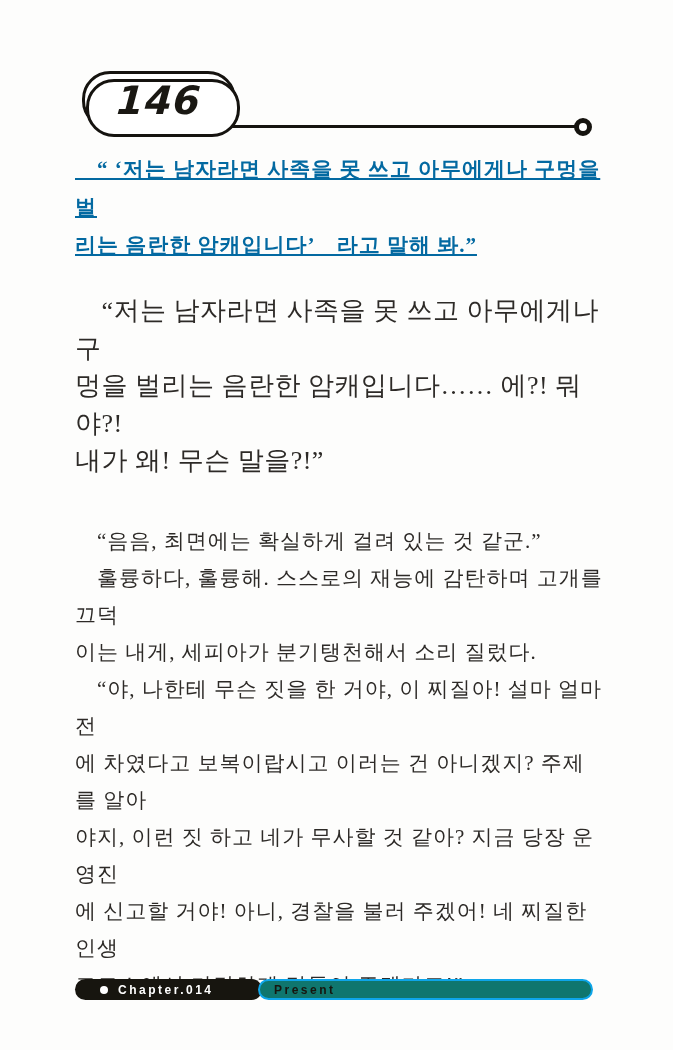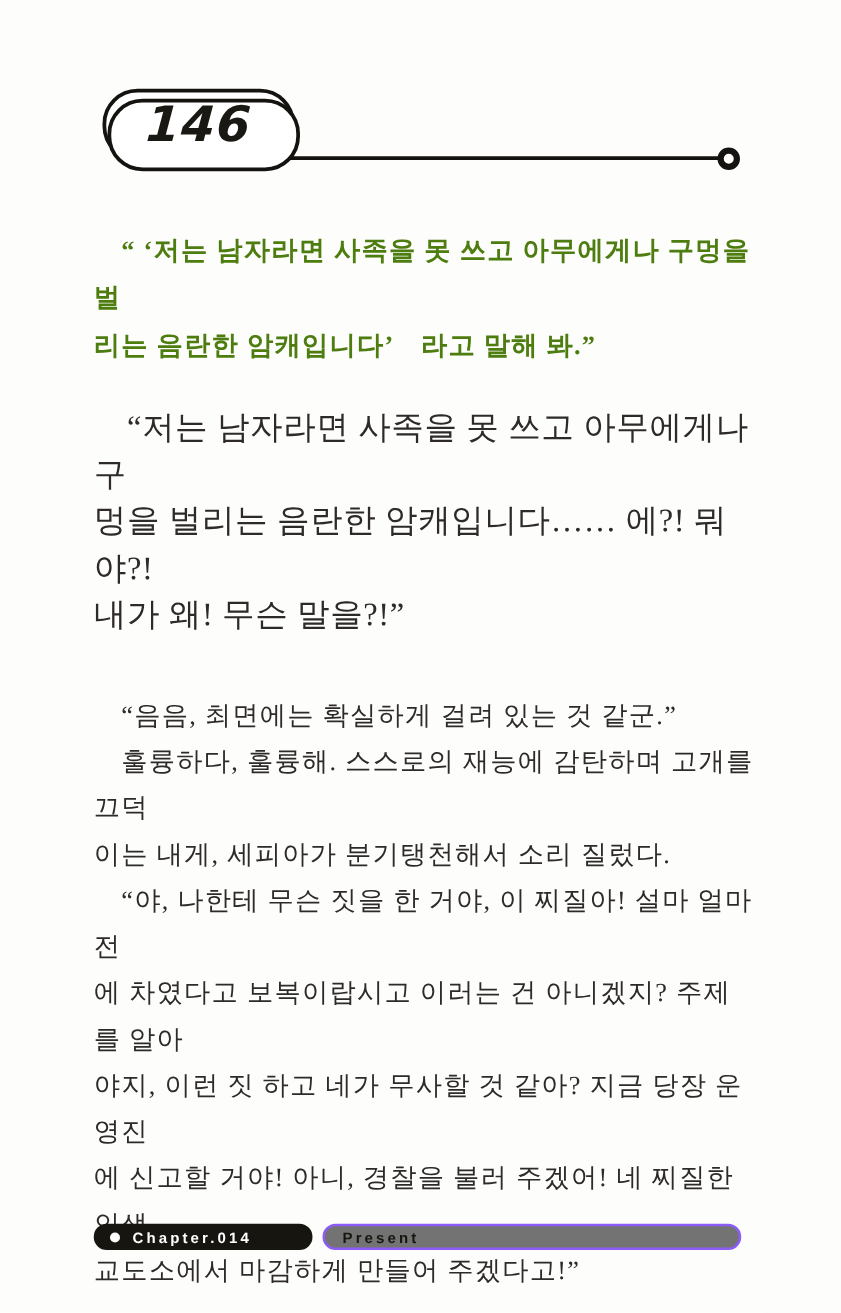--- a/index.html
+++ b/index.html
@@ -42,50 +42,50 @@
   }
   
   .content{
     position:absolute;left:75px;top:150px;width:530px;
   }
   .block{
     white-space:pre-line;
     font-size:21px;line-height:37px;letter-spacing:1px;
   }
   .block.bold{
-    font-weight:bold;color:#4d7c0f;
+    font-weight:bold;color:#0369a1;
     font-size:21px;line-height:38px;
-    margin-top:31px;
+    text-decoration:underline;
   }
   .block.large{
     font-size:26px;line-height:37.5px;letter-spacing:0.5px;
     margin-top:28px;
   }
   .block.after-large{margin-top:43px;}
   
   .footer{position:absolute;left:0;top:979px;width:673px;height:24px;}
   .chapter-pill{
     position:absolute;left:75px;top:0;
     width:175px;height:21px;
     background:#17150f;border-radius:12px;
-    display:flex;align-items:center;
+    display:flex;align-items:center;padding-left:12px;
   }
   .chapter-dot{
     width:8px;height:8px;border-radius:50%;
     background:#fff;margin-left:13px;flex:0 0 auto;
   }
   .chapter-pill .lbl{
     font-family:"Liberation Sans","DejaVu Sans",sans-serif;
     font-size:12px;font-weight:bold;letter-spacing:2.5px;
     color:#fff;margin-left:10px;white-space:nowrap;
   }
   .present-pill{
     position:absolute;left:258px;top:0;
     width:331px;height:17px;
-    background:#737373;border:2px solid #8b5cf6;border-radius:11px;
+    background:#0f766e;border:2px solid #0ea5e9;border-radius:11px;
     display:flex;align-items:center;
   }
   .present-pill .lbl{
     font-family:"Liberation Sans","DejaVu Sans",sans-serif;
     font-size:12px;font-weight:bold;letter-spacing:2.5px;
     color:#17150f;margin-left:14px;white-space:nowrap;
   }
 </style>
 </head>
 <body>

